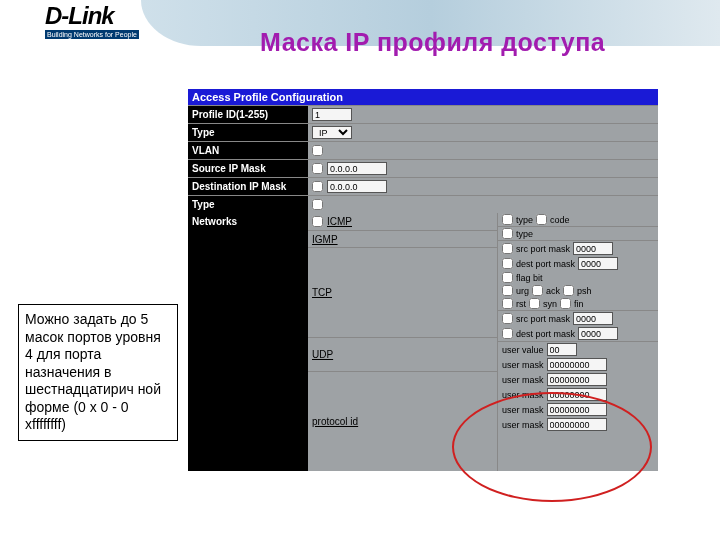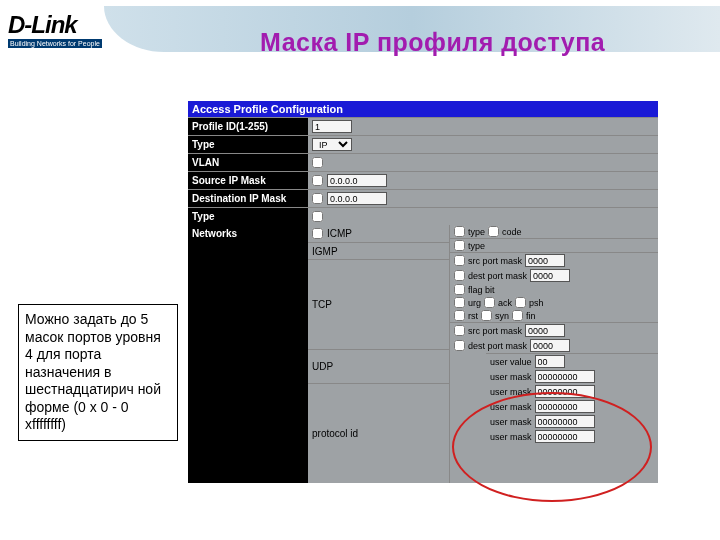--- a/index.html
+++ b/index.html
@@ -6,22 +6,23 @@
   body {
     font-family: Arial, sans-serif;
     background: #fff;
     width: 720px;
     height: 540px;
     position: relative;
     overflow: hidden;
   }
   .header {
     display: flex;
-    align-items: flex-end;
+    align-items: flex-start;
     height: 52px;
+    margin-left: 37px;
   }
   .logo-box {
     background: #fff;
     padding: 4px 8px;
     display: flex;
     flex-direction: column;
     line-height: 1;
   }
   .logo-main { font-size: 24px; font-weight: bold; font-style: italic; color: #000; letter-spacing: -1px;}
   .logo-sub { font-size: 7px; color: #003a70; background:#003a70; color:#fff; padding:1px 2px; margin-top:2px;}
@@ -37,21 +38,21 @@
     top: 28px;
     left: 260px;
     font-size: 25px;
     font-weight: 700;
     color: #a21caf;
     letter-spacing: .5px;
     text-align: right;
   }
   .config-panel {
     position: absolute;
-    top: 101px;
+    top: 89px;
     left: 188px;
     width: 470px;
     font-size: 10px;
     background: #9ea2a5;
   }
   .panel-head {
     background: #1a1ad6;
     color: #fff;
     font-weight: bold;
     padding: 2px 4px;
@@ -87,23 +88,24 @@
     padding: 0 2px;
   }
   .txt.w40{width:40px;} .txt.w60{width:60px;} .txt.w30{width:30px;}
   .protocol-block { display:flex; }
   .proto-left {
     background:#000;
     width:120px;
     flex-shrink:0;
   }
   .proto-mid {
-    width: 142px;
+    width: 190px;
     background:#9ea2a5;
     border-right:1px solid #888;
+    text-decoration:underline;
   }
   .proto-right {
     flex:1;
     background:#9ea2a5;
   }
   .prow { display:flex; align-items:center; gap:4px; padding:2px 4px; min-height:17px; color:#000;}
   .prow.b{border-top:1px solid #888;}
   .r-line{display:flex;align-items:center;gap:3px;padding:1px 4px;color:#000;font-size:9px;}
   .note-box {
     position: absolute;
@@ -255,21 +257,21 @@
             <input type="checkbox" class="cb" style="">
             <span>src port mask</span>
             <input class="txt w40" value="0000" style="">
           </div>
         <div class="r-line">
             <input type="checkbox" class="cb" style="">
             <span>dest port mask</span>
             <input class="txt w40" value="0000" style="">
           </div>
       </div>
-      <div style="border-top:1px solid #888;margin-left:36px;">
+      <div style="border-top:1px solid #888;">
         <div class="r-line">
             <span>user value</span>
             <input class="txt w30" value="00" style="">
           </div>
         <div class="r-line">
             <span>user mask</span>
             <input class="txt w60" value="00000000" style="">
           </div>
         <div class="r-line">
             <span>user mask</span>

